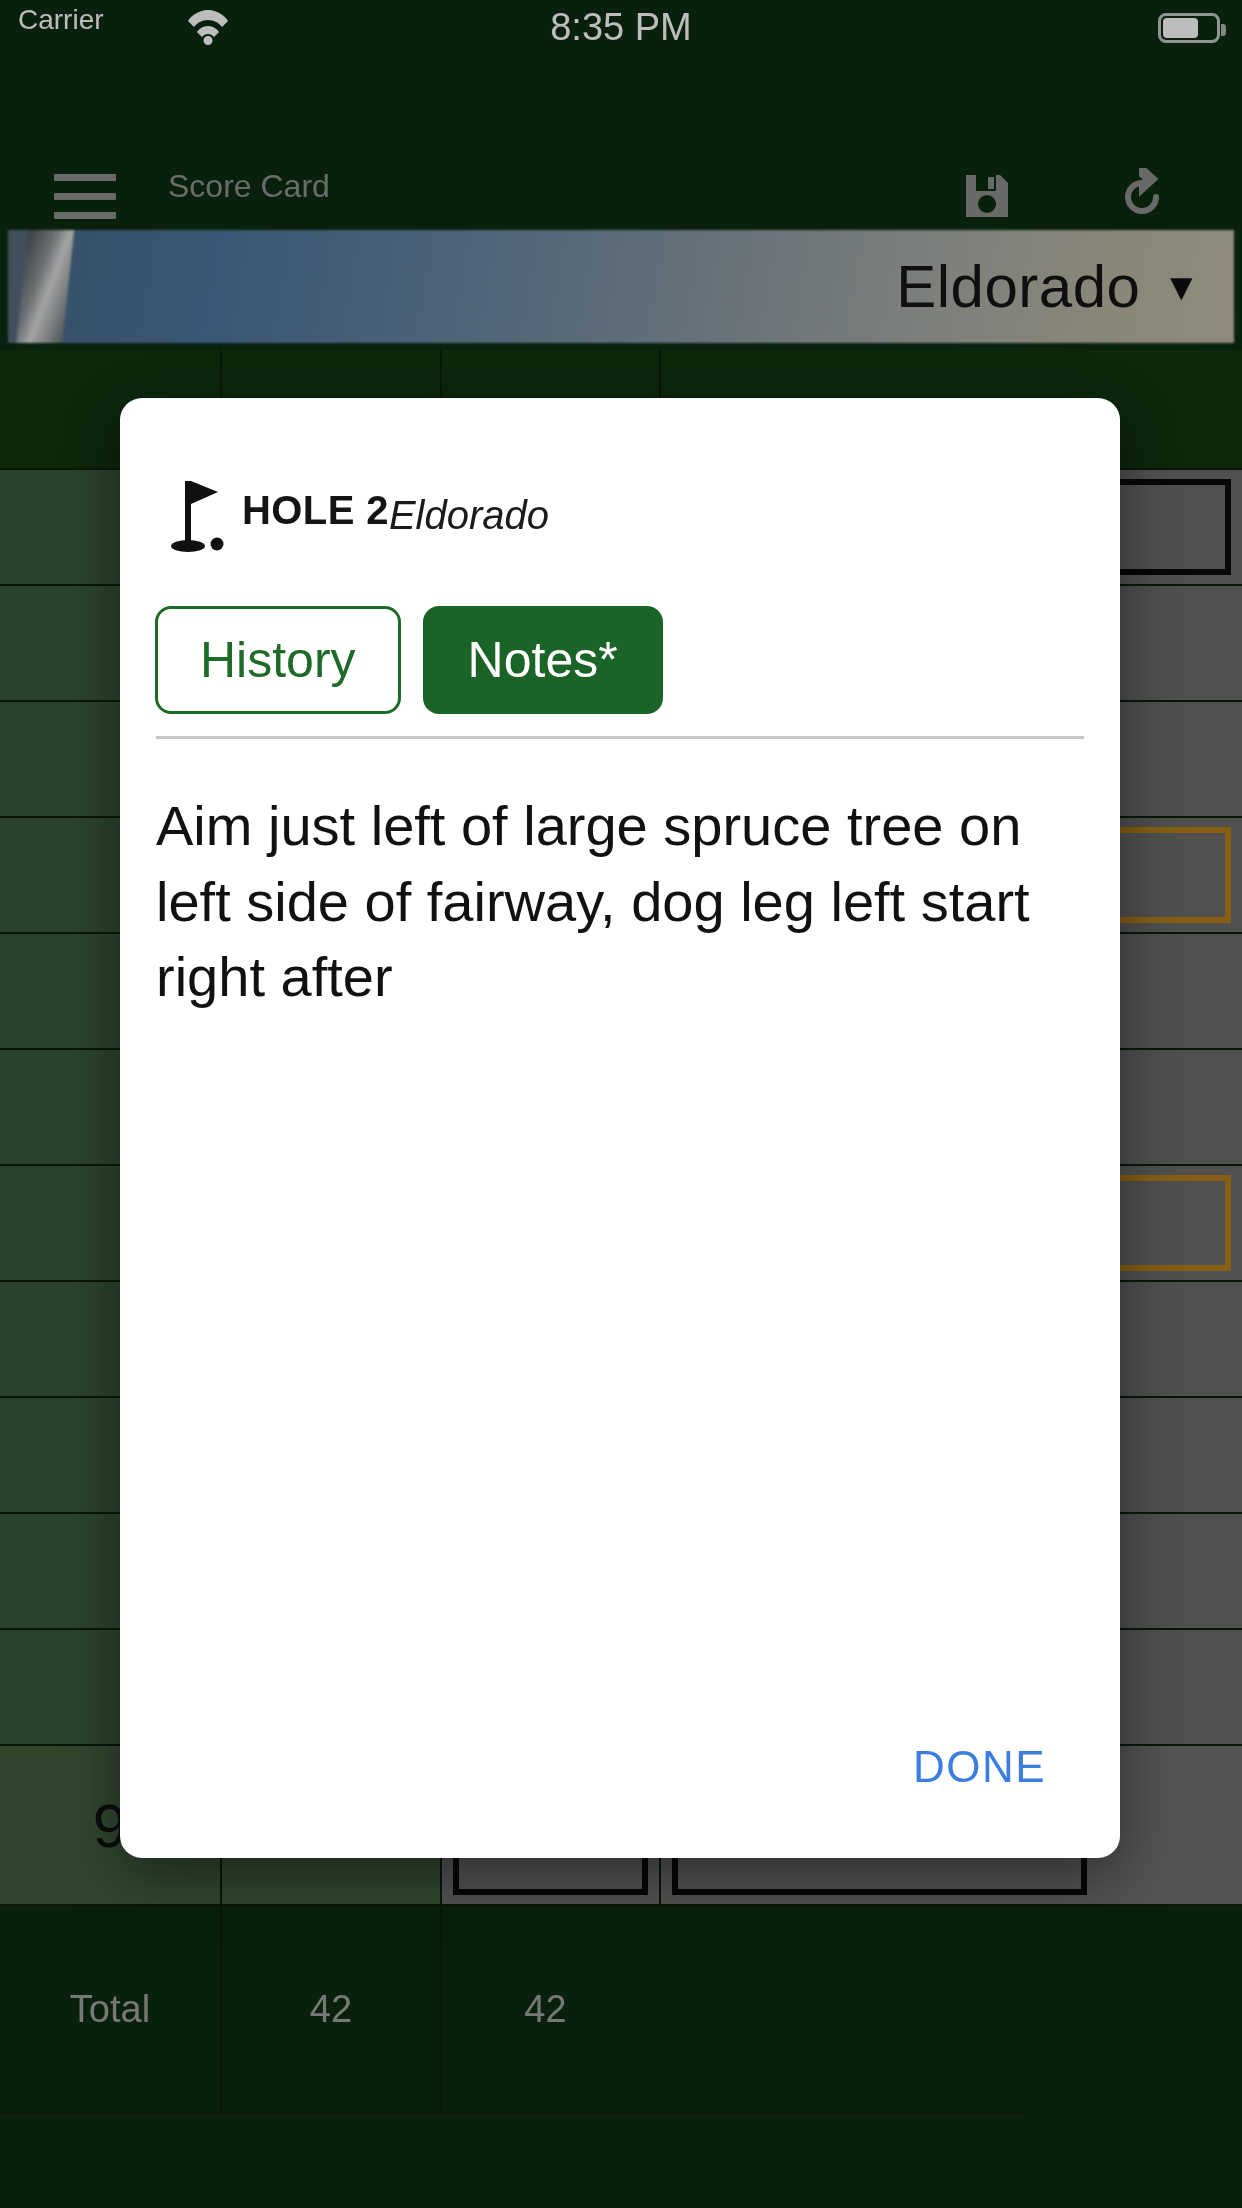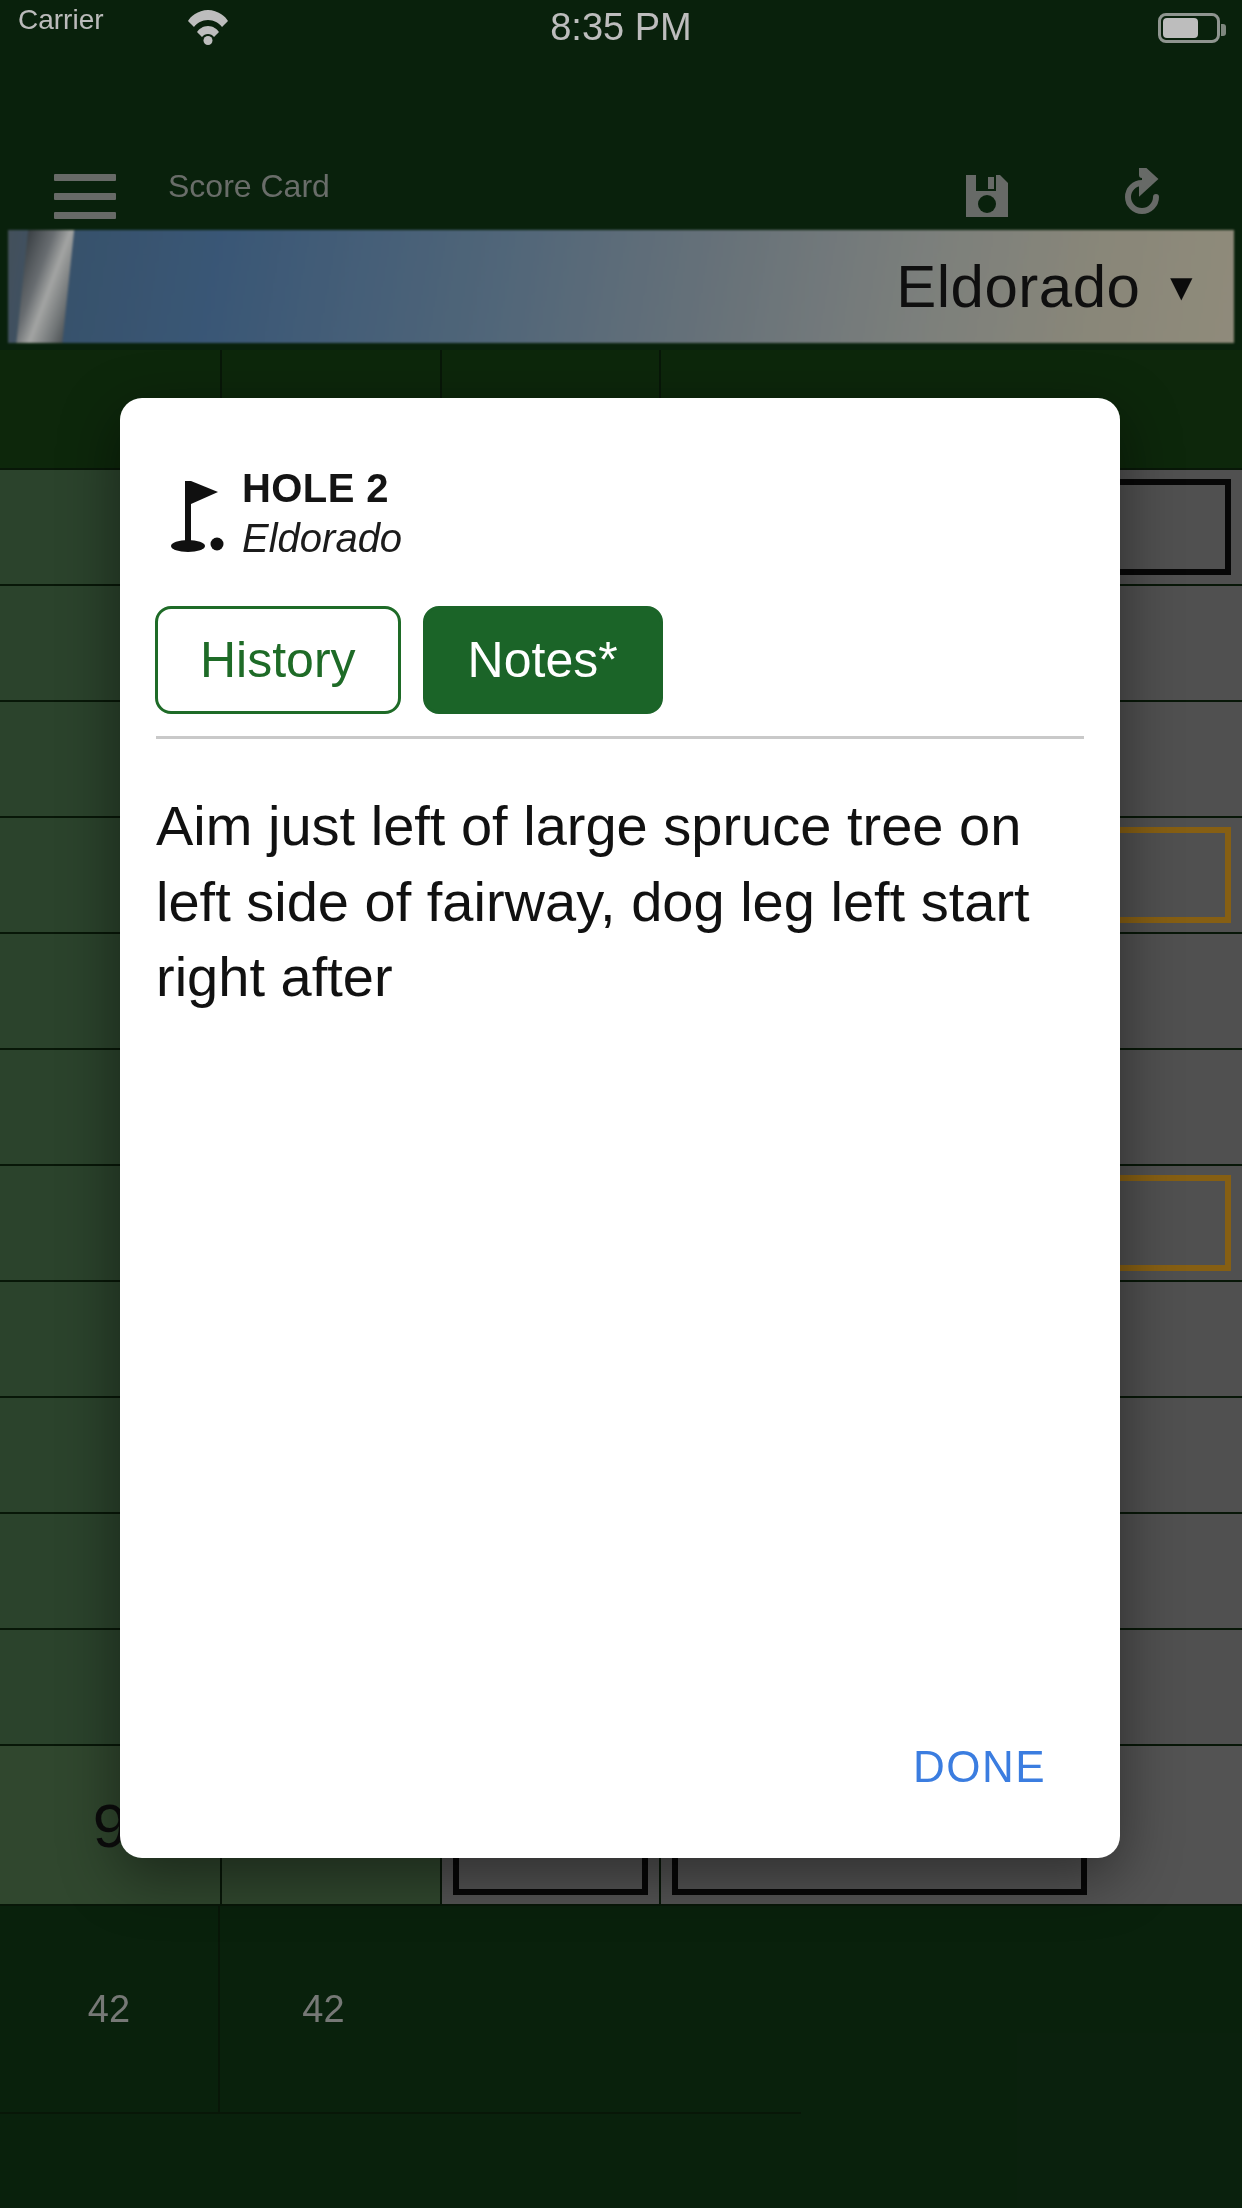--- a/index.html
+++ b/index.html
@@ -170,21 +170,21 @@
   #dialog-header {
     position: absolute; left: 0; top: 60px;
     width: 100%; height: 112px;
     display: flex; align-items: center;
   }
   #flag-icon {
     width: 62px; height: 78px;
     margin-left: 46px; margin-right: 14px;
     flex: none;
   }
-  #header-texts { display: flex; flex-direction: column; justify-content: flex-end; }
+  #header-texts { display: flex; flex-direction: row; justify-content: flex-end; }
   #hole-title {
     font-size: 40px; font-weight: 700; color: #141414;
     letter-spacing: .4px; line-height: 1.12;
   }
   #hole-course {
     font-size: 40px; font-style: italic; color: #1b1b1b;
     line-height: 1.18; margin-top: 4px;
   }
   #tabs {
     position: absolute; left: 35px; top: 208px;
@@ -334,20 +334,23 @@
         <span class="box-black"></span>
         <span style="position:relative">6</span>
       </div>
       <div class="sc-cell c3 gray-cell-2" style="height:160px">
         <span class="box-black" style="right:auto;width:415px"></span>
         <span style="position:relative;margin-right:374px">6</span>
       </div>
     </div>
 
     <div class="sc-row total-row" style="top:1556px;height:208px">
+      <div class="sc-cell c0">
+        <span>Total</span>
+      </div>
       <div class="sc-cell c1">
         <span>42</span>
       </div>
       <div class="sc-cell c3">
         <span style="margin-right:374px">42</span>
       </div>
     </div>
   </div>
 
   <div id="status-bar">

